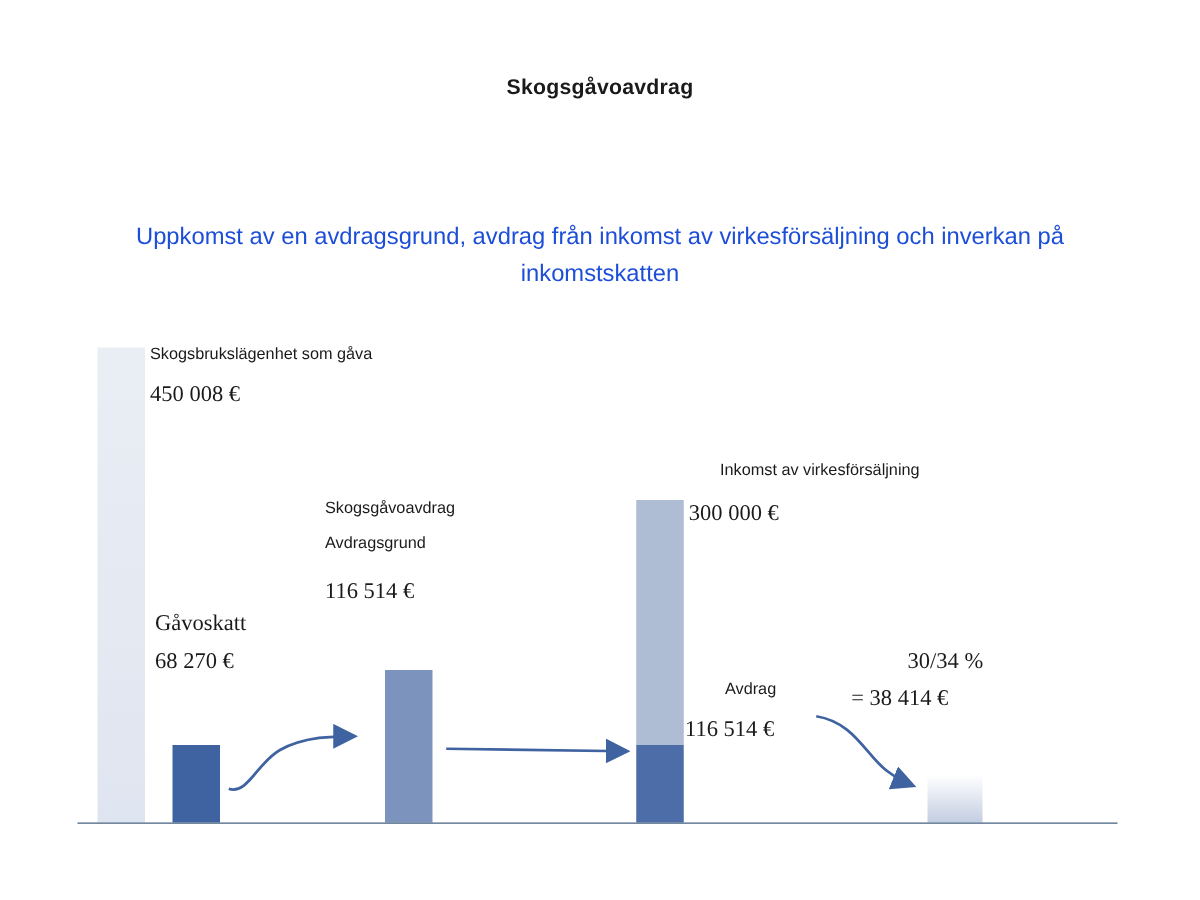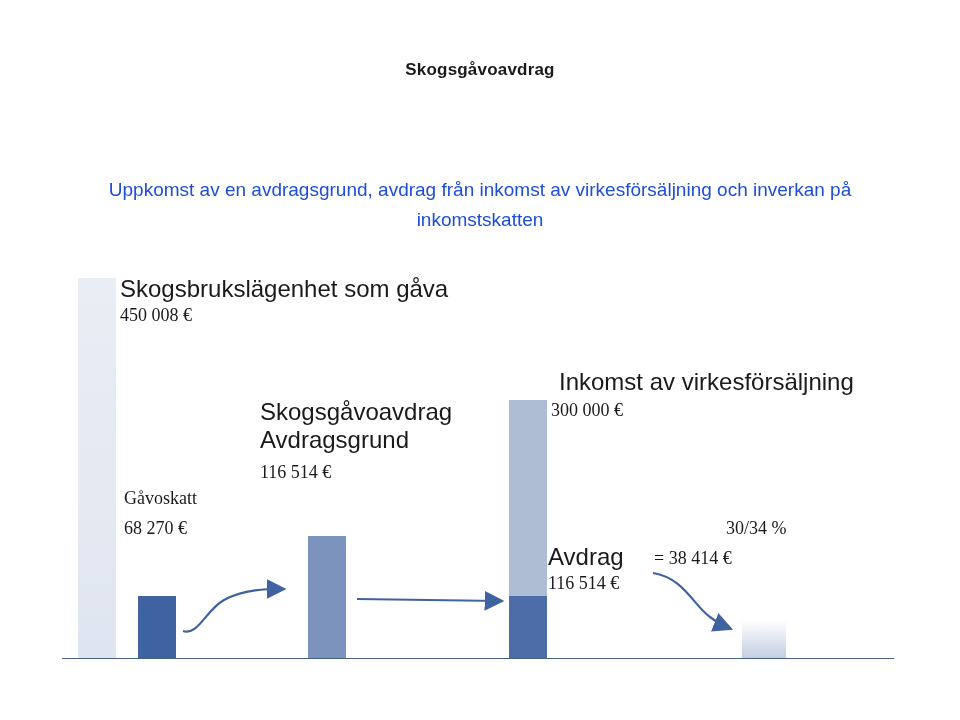--- a/index.html
+++ b/index.html
@@ -89,40 +89,40 @@
     height: 0;
     border-top: 1px solid #44617f;
   }
   
   .label {
     position: absolute;
     white-space: nowrap;
   }
   .lbl-sans {
     font-family: "Liberation Sans", sans-serif;
-    font-size: 24px;
+    font-size: 13px;
   }
   .lbl-serif {
     font-family: "Liberation Serif", serif;
     font-size: 18px;
   }
   .l-gift-title   { left: 120px; top: 275px; }
   .l-gift-value   { left: 120px; top: 305px; }
   .l-tax-title    { left: 124px; top: 488px; }
   .l-tax-value    { left: 124px; top: 518px; }
   .l-ded-title    { left: 260px; top: 398px; }
   .l-ded-sub      { left: 260px; top: 426px; }
   .l-ded-value    { left: 260px; top: 462px; }
-  .l-inc-title    { left: 559px; top: 368px; }
+  .l-inc-title    { left: 576px; top: 368px; }
   .l-inc-value    { left: 551px; top: 400px; }
-  .l-avd-title    { left: 548px; top: 543px; }
+  .l-avd-title    { left: 548px; top: 543px; padding-left: 32px; }
   .l-avd-value    { left: 548px; top: 573px; }
   .l-cons-title   { left: 722px; top: 488px; }
   .l-cons-rate    { left: 726px; top: 518px; }
-  .l-cons-value   { left: 654px; top: 548px; }
+  .l-cons-value   { left: 681px; top: 548px; }
   
   svg.arrows {
     position: absolute;
     left: 0;
     top: 0;
     width: 960px;
     height: 720px;
     pointer-events: none;
   }
 </style>

